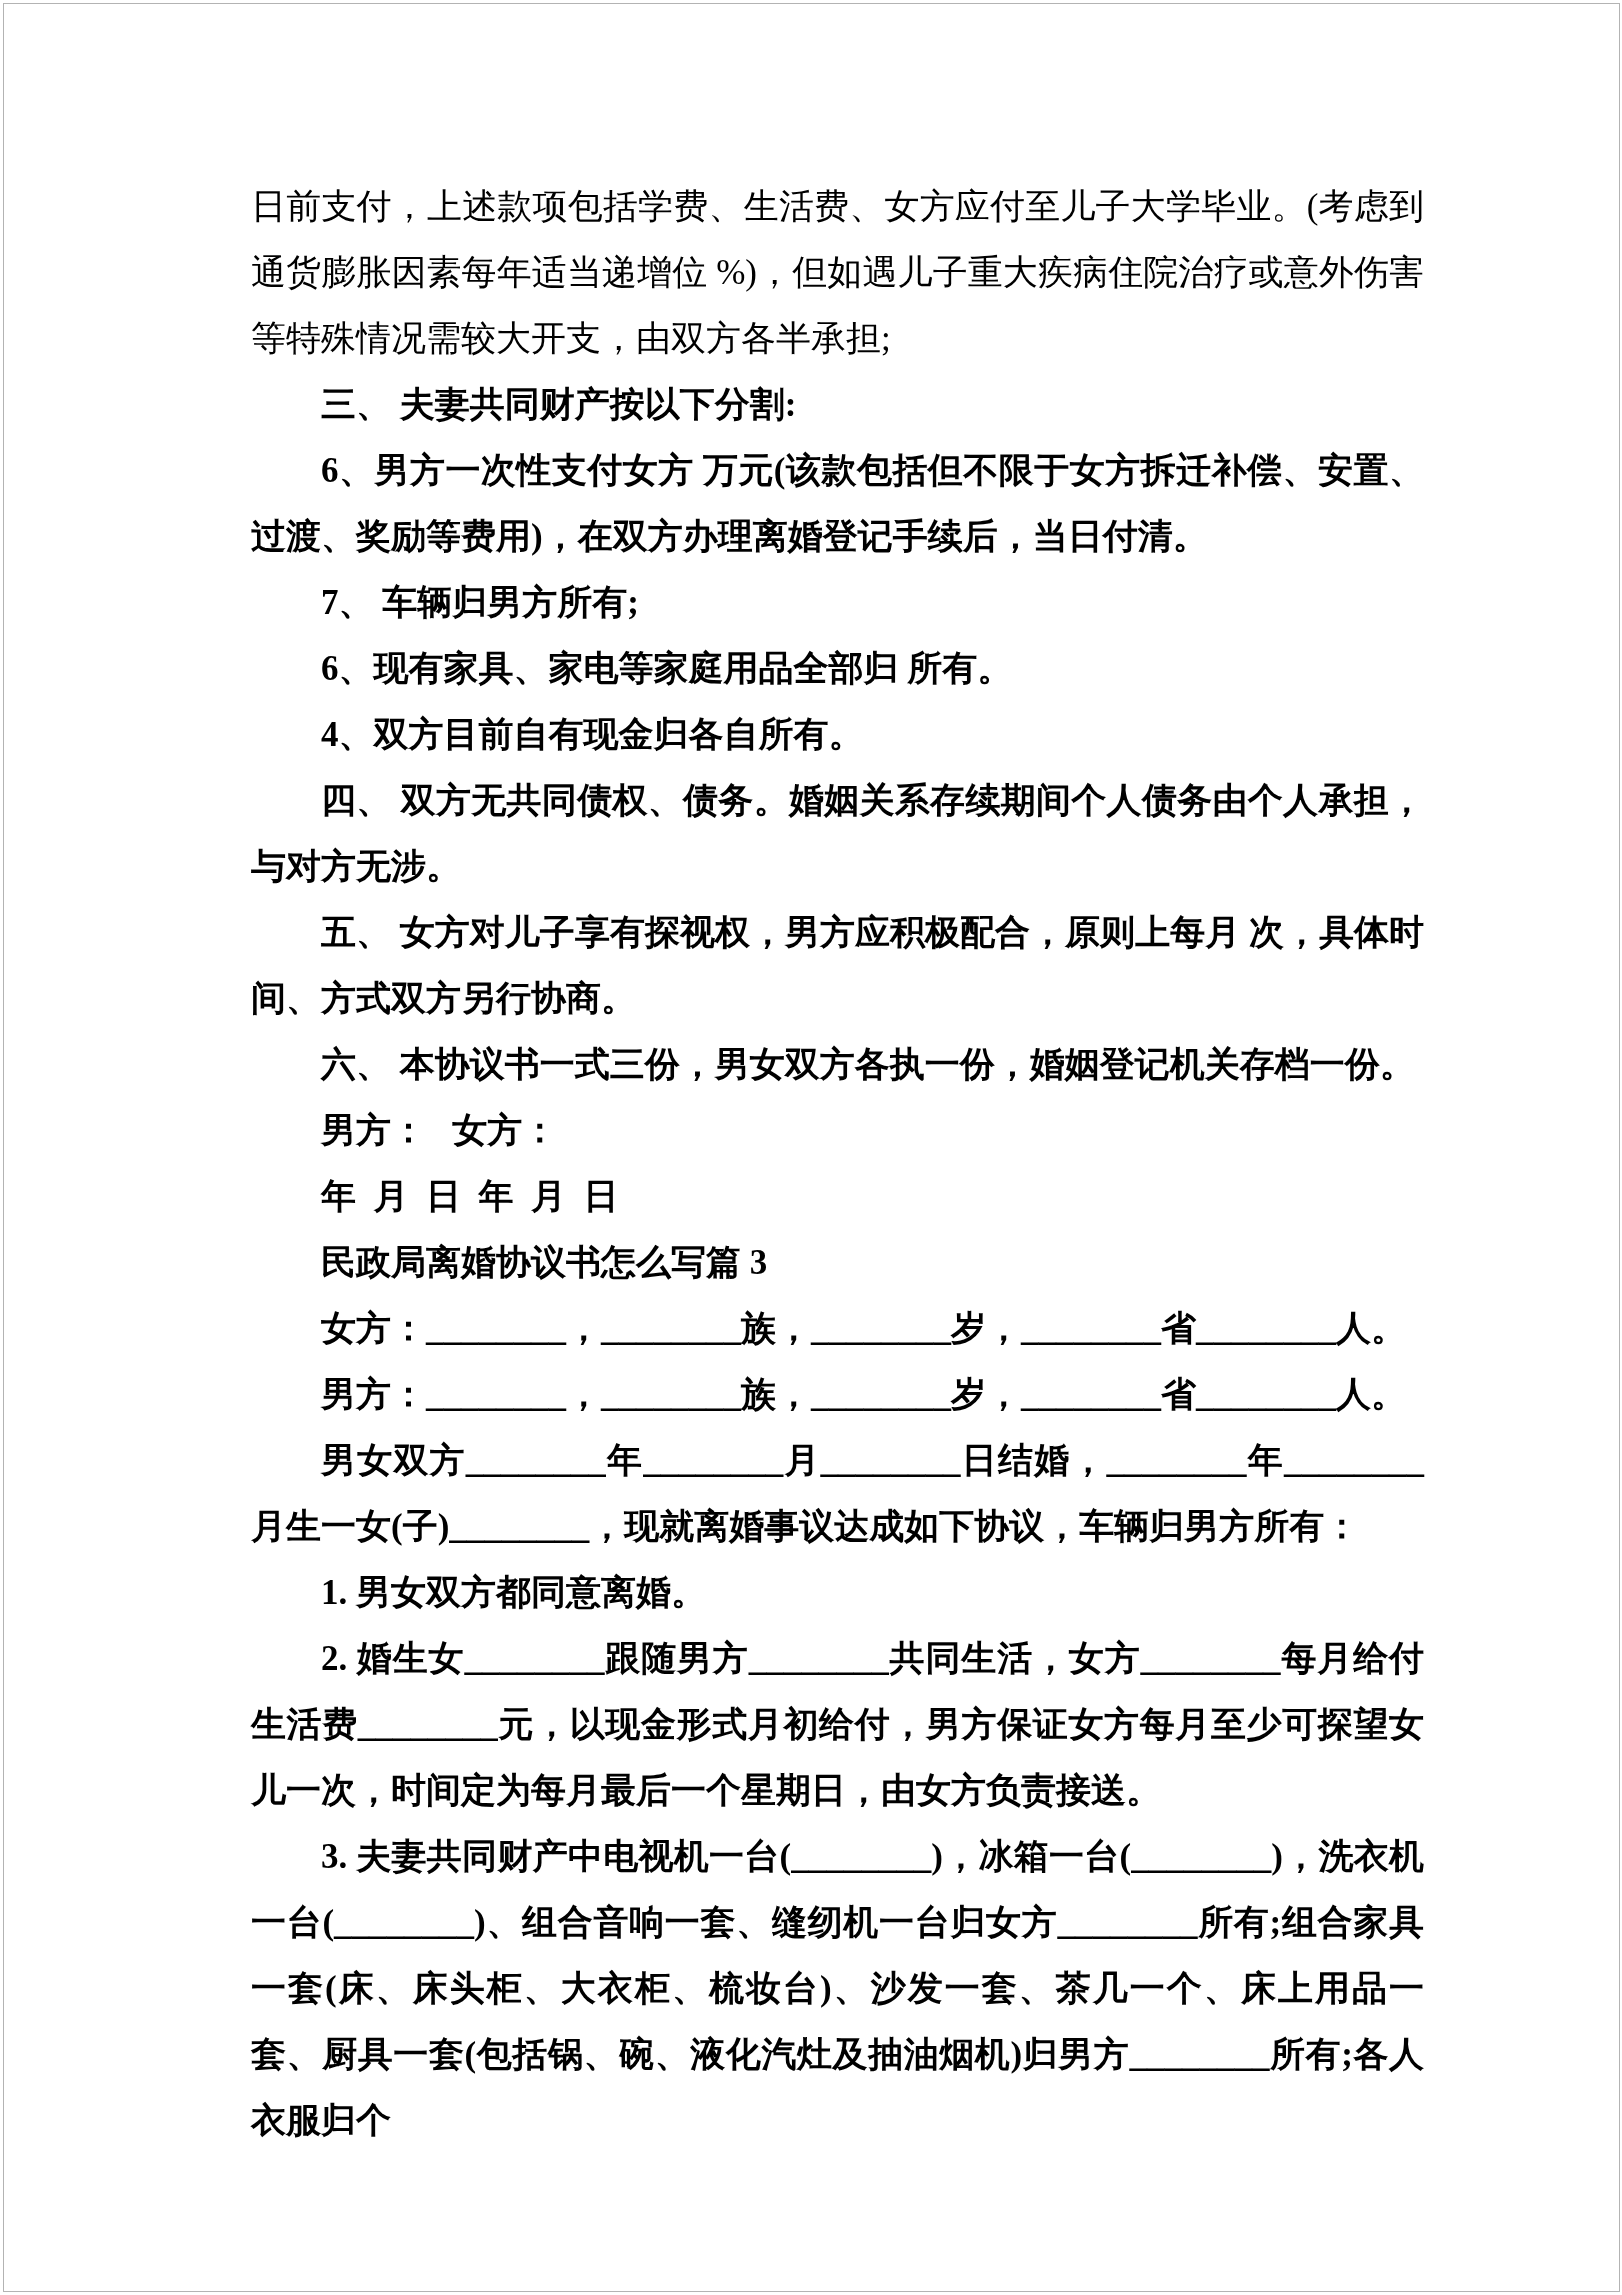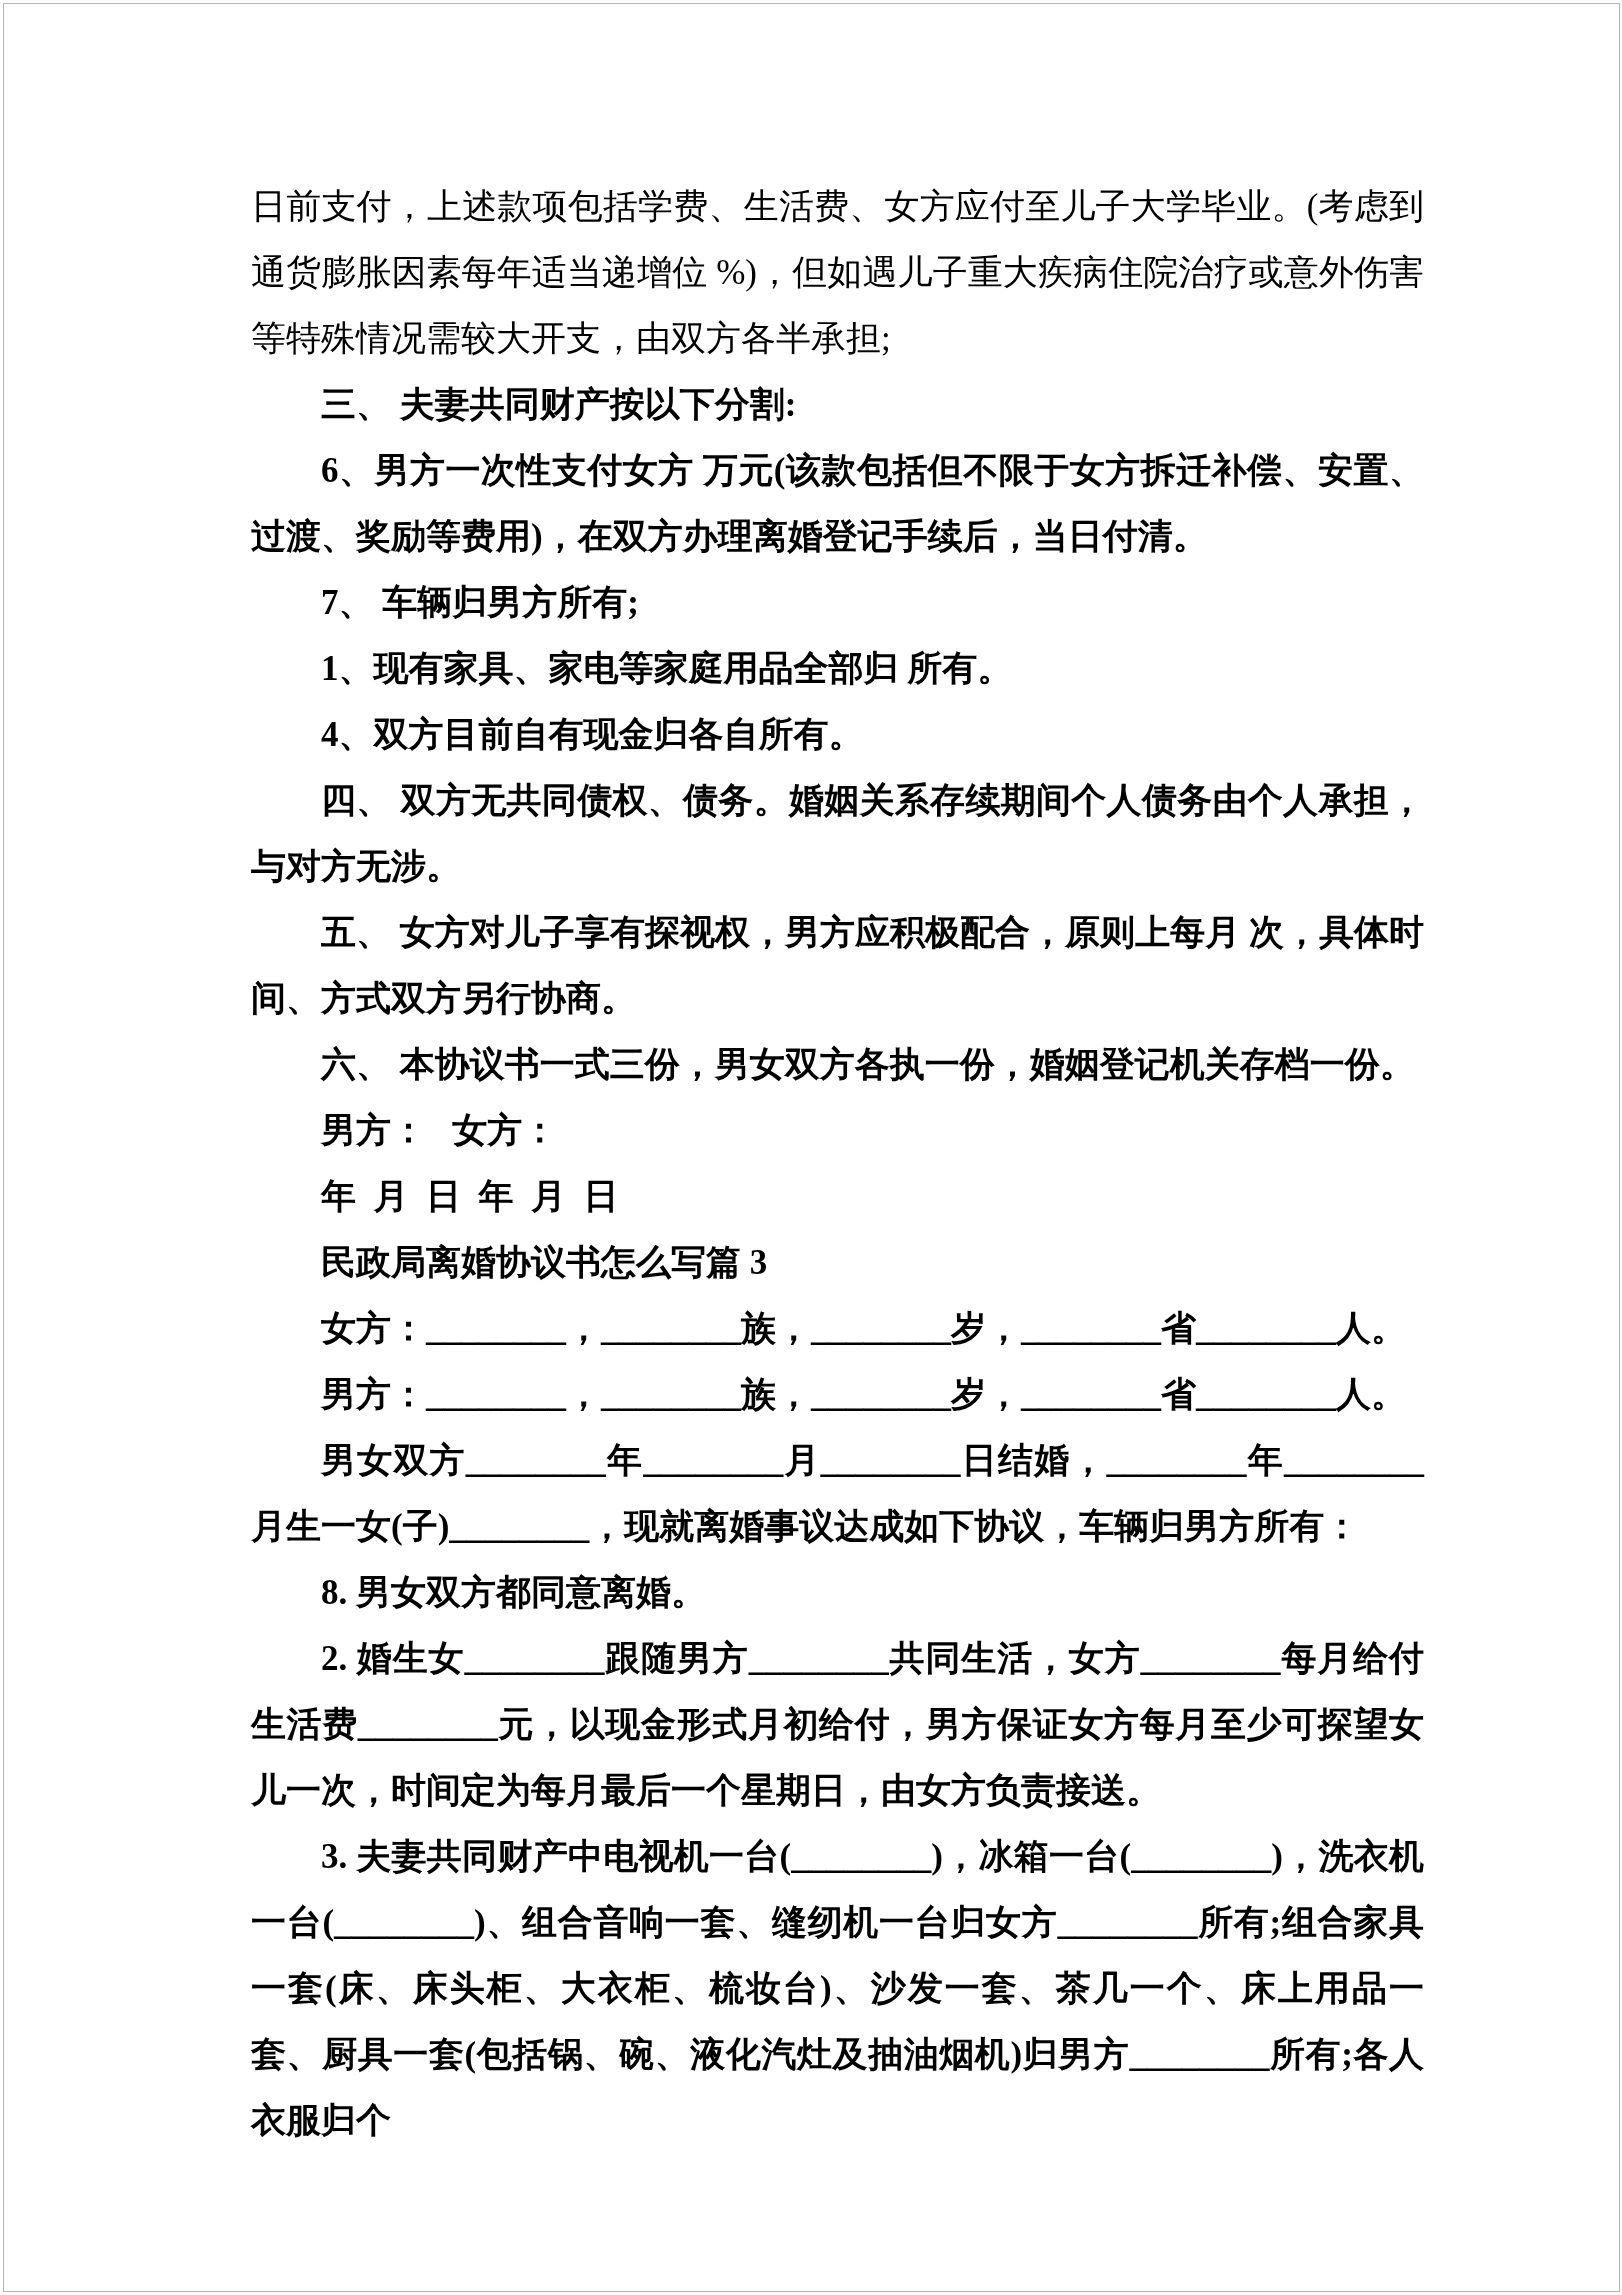--- a/index.html
+++ b/index.html
@@ -41,28 +41,28 @@
 </head>
 <body>
 
 <div class="page-frame"></div>
 
 <div class="content">
     <p class="para">日前支付，上述款项包括学费、生活费、女方应付至儿子大学毕业。(考虑到通货膨胀因素每年适当递增位 %)，但如遇儿子重大疾病住院治疗或意外伤害等特殊情况需较大开支，由双方各半承担;</p>
     <p class="para indent">三、 夫妻共同财产按以下分割:</p>
     <p class="para indent">6、男方一次性支付女方 万元(该款包括但不限于女方拆迁补偿、安置、过渡、奖励等费用)，在双方办理离婚登记手续后，当日付清。</p>
     <p class="para indent">7、 车辆归男方所有;</p>
-    <p class="para indent">1、现有家具、家电等家庭用品全部归 所有。</p>
+    <p class="para indent">6、现有家具、家电等家庭用品全部归 所有。</p>
     <p class="para indent">4、双方目前自有现金归各自所有。</p>
     <p class="para indent">四、 双方无共同债权、债务。婚姻关系存续期间个人债务由个人承担，与对方无涉。</p>
     <p class="para indent">五、 女方对儿子享有探视权，男方应积极配合，原则上每月 次，具体时间、方式双方另行协商。</p>
     <p class="para indent">六、 本协议书一式三份，男女双方各执一份，婚姻登记机关存档一份。</p>
     <p class="para indent">男方：   女方：</p>
     <p class="para indent">年  月  日  年  月  日</p>
     <p class="para indent">民政局离婚协议书怎么写篇 3</p>
     <p class="para indent">女方：________，________族，________岁，________省________人。</p>
     <p class="para indent">男方：________，________族，________岁，________省________人。</p>
     <p class="para indent">男女双方________年________月________日结婚，________年________月生一女(子)________，现就离婚事议达成如下协议，车辆归男方所有：</p>
-    <p class="para indent">8. 男女双方都同意离婚。</p>
+    <p class="para indent">1. 男女双方都同意离婚。</p>
     <p class="para indent">2. 婚生女________跟随男方________共同生活，女方________每月给付生活费________元，以现金形式月初给付，男方保证女方每月至少可探望女儿一次，时间定为每月最后一个星期日，由女方负责接送。</p>
     <p class="para indent">3. 夫妻共同财产中电视机一台(________)，冰箱一台(________)，洗衣机一台(________)、组合音响一套、缝纫机一台归女方________所有;组合家具一套(床、床头柜、大衣柜、梳妆台)、沙发一套、茶几一个、床上用品一套、厨具一套(包括锅、碗、液化汽灶及抽油烟机)归男方________所有;各人衣服归个</p>
   </div>
 
 
 </body></html>

